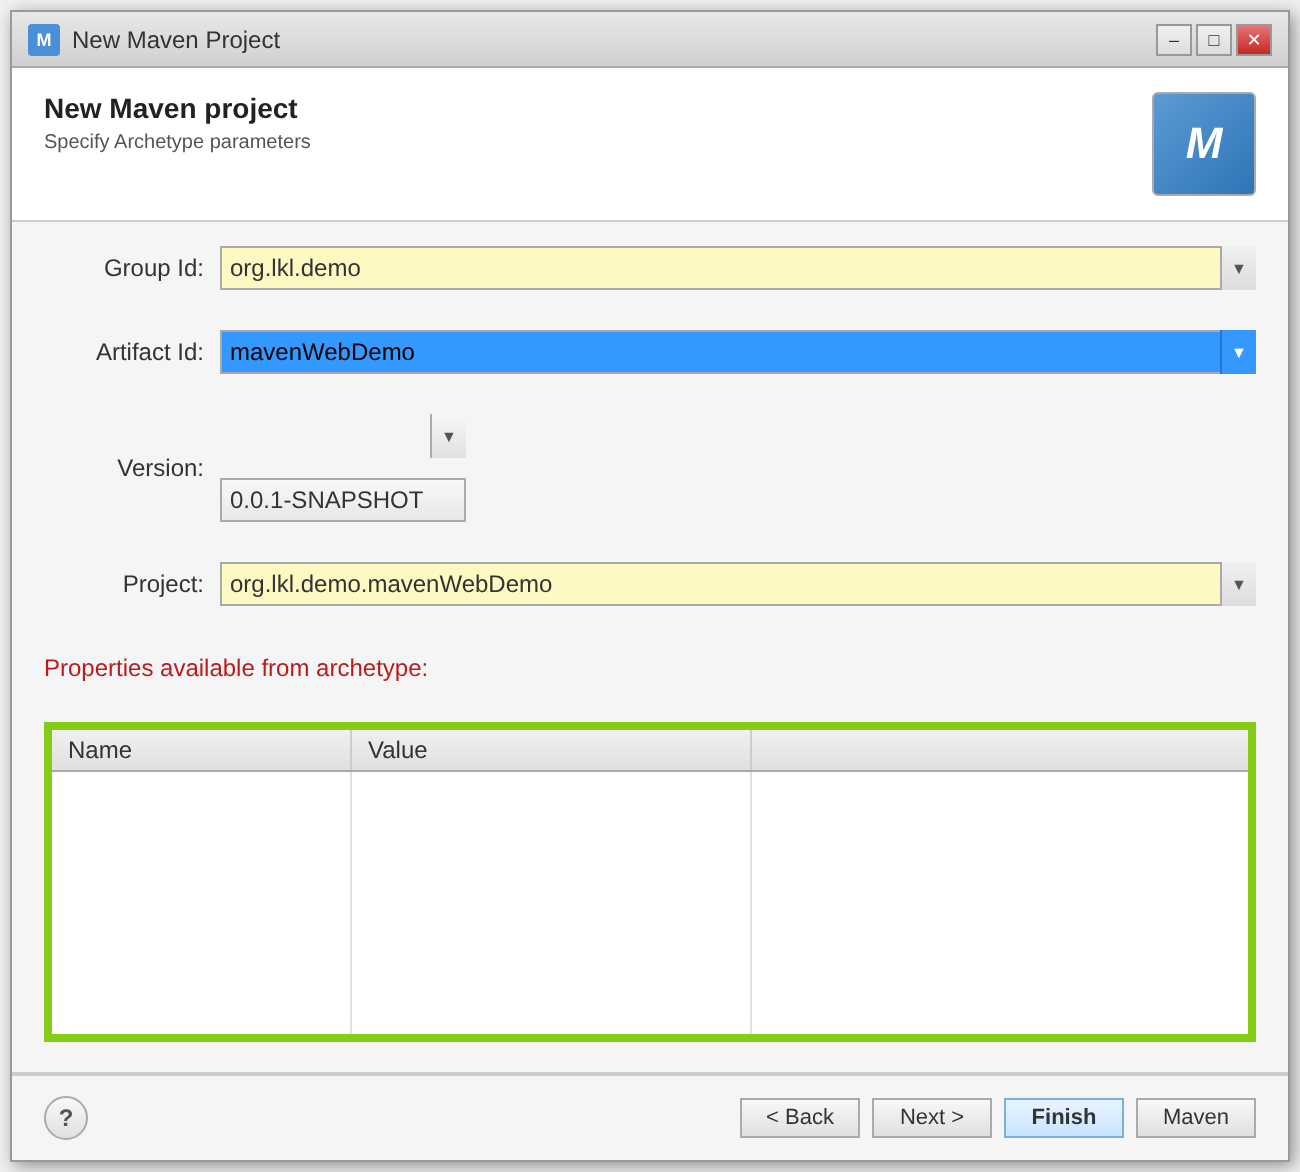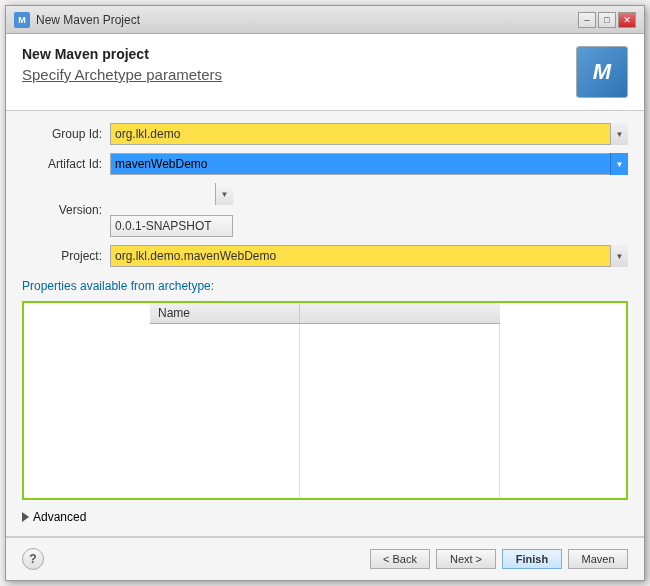--- a/index.html
+++ b/index.html
@@ -78,44 +78,43 @@
       align-items: flex-start;
       justify-content: space-between;
     }
     .dialog-header-text h2 {
       font-size: 14px;
       font-weight: bold;
       color: #222;
       margin-bottom: 4px;
     }
     .dialog-header-text p {
-      font-size: 15px;
+      font-size: 10px;
       color: #555;
-      text-decoration: underline;
     }
     .maven-icon {
       width: 52px;
       height: 52px;
       background: linear-gradient(135deg, #5b9bd5 0%, #2e75b6 100%);
       border: 1px solid #aaa;
       border-radius: 3px;
       display: flex;
       align-items: center;
       justify-content: center;
       color: white;
       font-size: 22px;
       font-weight: bold;
       font-style: italic;
     }
     .dialog-body {
       flex: 1;
       padding: 12px 16px;
       display: flex;
       flex-direction: column;
-      gap: 8px;
+      gap: 20px;
       overflow-y: auto;
     }
     .form-row {
       display: flex;
       align-items: center;
       gap: 8px;
     }
     .form-label {
       width: 80px;
       text-align: right;
@@ -124,21 +123,21 @@
       flex-shrink: 0;
     }
     .form-input-wrap {
       flex: 1;
       position: relative;
     }
     .form-input {
       width: 100%;
       height: 22px;
       border: 1px solid #aaa;
-      background: #fde047;
+      background: #fef9c3;
       padding: 2px 20px 2px 4px;
       font-size: 12px;
       color: #333;
       outline: none;
     }
     .form-input.selected {
       background: #3399ff;
       color: #000000;
     }
     .dropdown-arrow {
@@ -168,31 +167,30 @@
       font-size: 12px;
       color: #333;
       appearance: none;
       outline: none;
       cursor: pointer;
       min-width: 120px;
       margin-top: 32px;
     }
     .section-label {
       font-size: 12px;
-      color: #0369a1;
+      color: #b91c1c;
       margin-top: 4px;
     }
     .table-container {
-      border: 2px solid #84cc16;
+      border: 4px solid #84cc16;
       background: white;
       flex: 1;
       min-height: 160px;
       display: flex;
       flex-direction: column;
-      align-items: center;
     }
     .table-header {
       display: flex;
       background: linear-gradient(to bottom, #f0f0f0, #e0e0e0);
       border-bottom: 1px solid #aaa;
     }
     .table-header-cell {
       padding: 3px 8px;
       font-size: 12px;
       color: #333;
@@ -339,20 +337,21 @@
         <div class="dropdown-arrow">▼</div>
       </div>
     </div>
 
     <div class="section-label">Properties available from archetype:</div>
 
     <div style="display:flex; gap:6px; flex:1;">
       <div class="table-container" style="flex:1; min-height:160px;">
         <div class="table-header">
           <div class="table-header-cell">Name</div>
+          <div class="table-header-cell">Value</div>
           <div class="table-header-cell"></div>
         </div>
         <div style="flex:1; display:flex;">
           <div style="width:150px; border-right:1px solid #e0e0e0; height:100%;"></div>
           <div style="width:200px; border-right:1px solid #e0e0e0; height:100%;"></div>
           <div style="flex:1; height:100%;"></div>
         </div>
       </div>
     </div>
 

